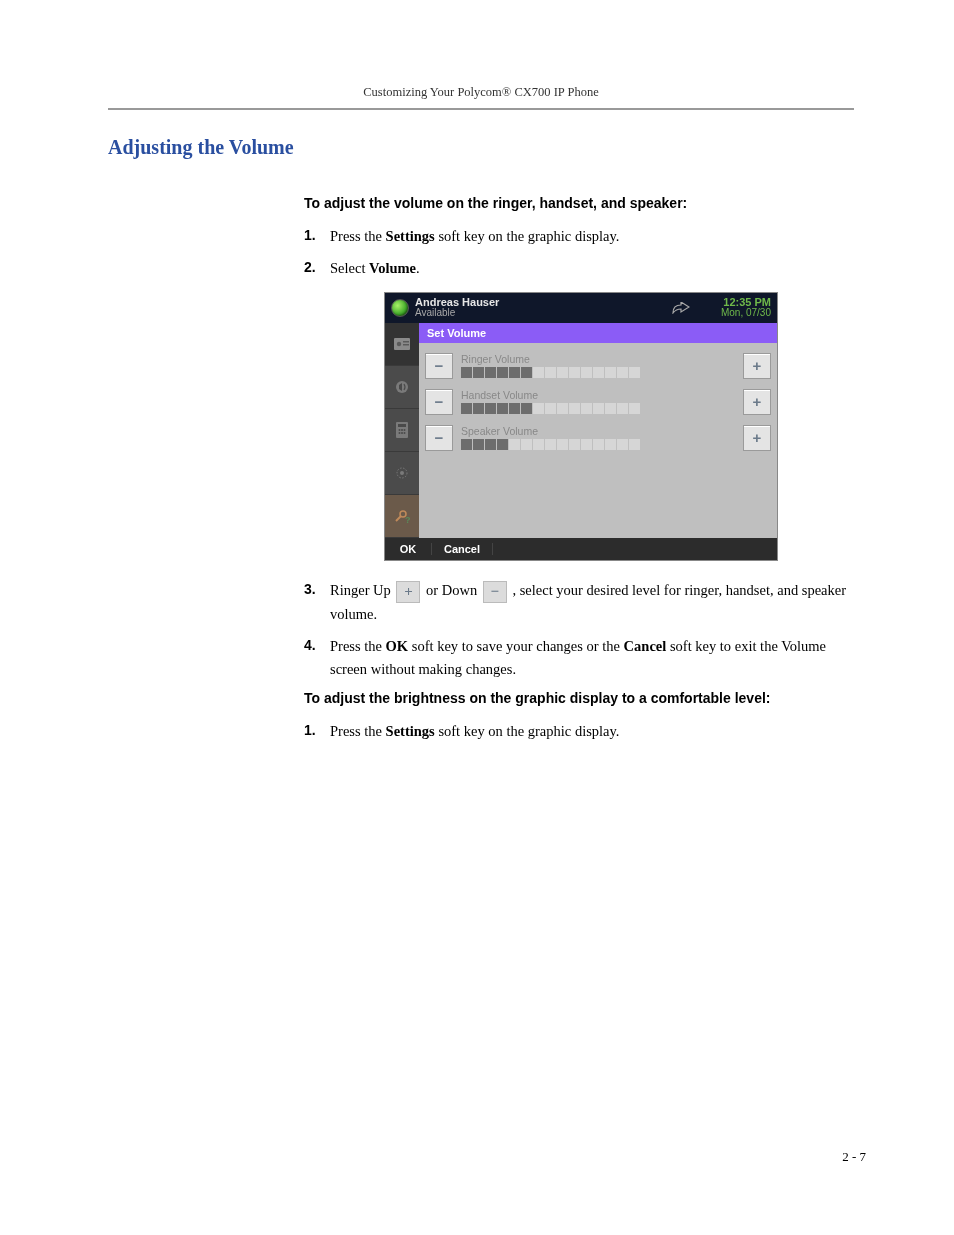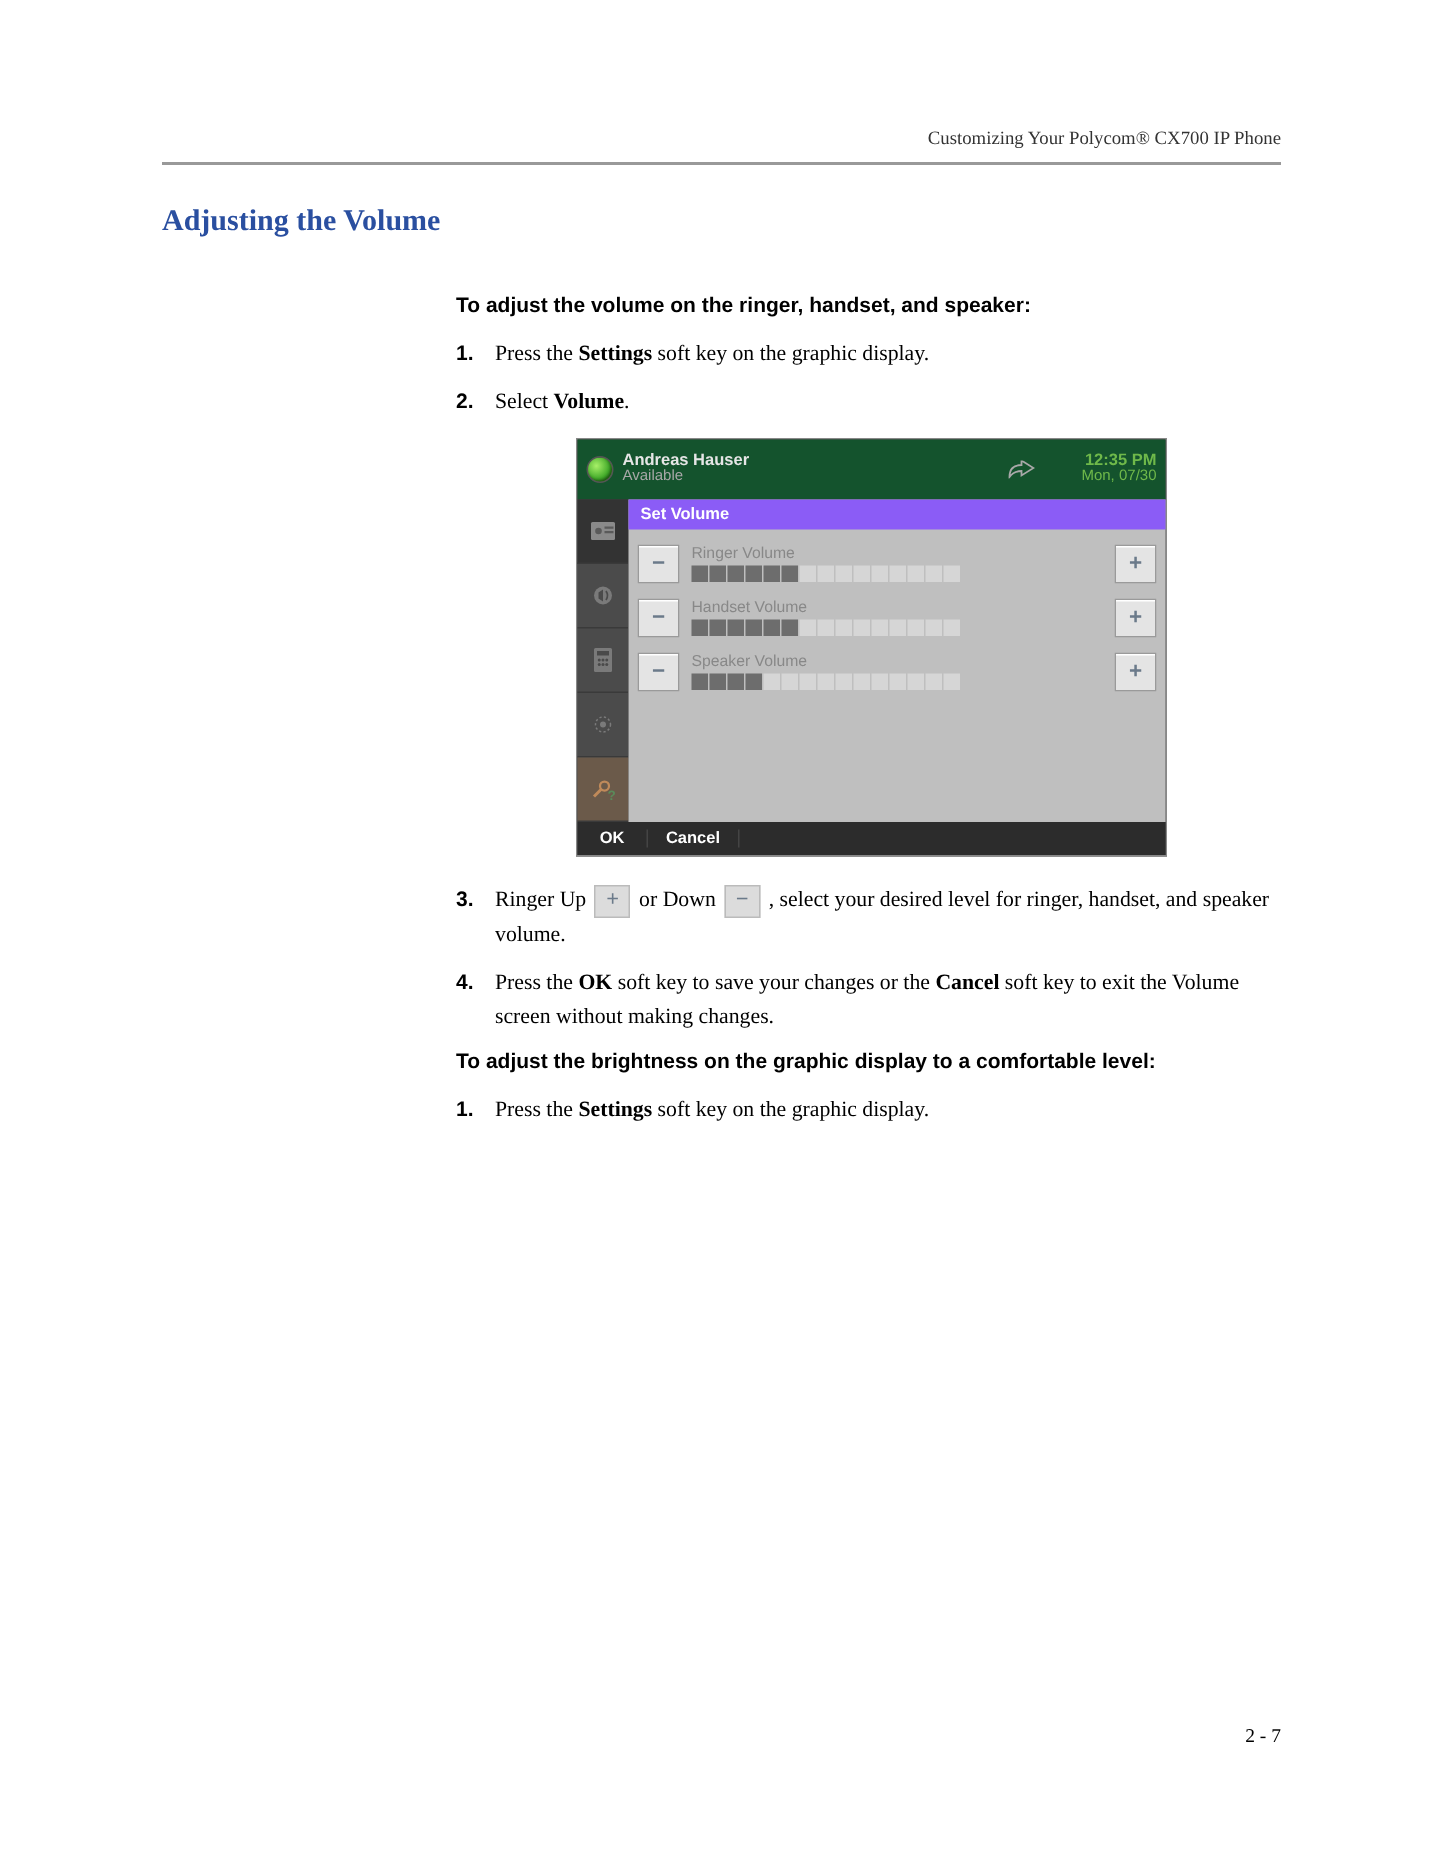--- a/index.html
+++ b/index.html
@@ -10,21 +10,21 @@
     color: #000;
     width: 954px;
   }
   .page {
     padding: 85px 100px 60px 108px;
     box-sizing: border-box;
     position: relative;
     min-height: 1235px;
   }
   .running-header {
-    text-align: right;
+    text-align: center;
     font-size: 12.5px;
     color: #333;
     padding-bottom: 8px;
   }
   .header-rule {
     border: none;
     border-top: 2px solid #999;
     margin: 0 0 26px 0;
   }
   .section-heading {
@@ -87,22 +87,22 @@
     margin: 12px auto 18px 80px;
     border: 1px solid #888;
     font-family: "Trebuchet MS", Arial, sans-serif;
     font-size: 11px;
     color: #ccc;
     background: #2c2c2c;
   }
   .ss-top {
     display: flex;
     align-items: center;
-    background: #14532d;
-    height: 40px;
+    background: #0f172a;
+    height: 30px;
   }
   .presence-dot {
     width: 16px;
     height: 16px;
     border-radius: 50%;
     background: radial-gradient(circle at 35% 35%, #a8f068, #3fa828 60%, #1d5c10);
     margin: 0 6px 0 6px;
     border: 1px solid #555;
     box-shadow: inset -1px -1px 2px rgba(0,0,0,.4);
   }
@@ -213,21 +213,21 @@
   }
   .ss-soft {
     width: 46px;
     text-align: center;
     border-right: 1px solid #444;
   }
   .ss-soft.wide { width: 60px; }
   .page-number {
     position: absolute;
     bottom: 70px;
-    right: 100px;
+    right: 88px;
     font-size: 13px;
     text-align: right;
   }
 </style>
 </head>
 <body>
 
 <div class="page">
 
   <div class="running-header">Customizing Your Polycom® CX700 IP Phone</div>

